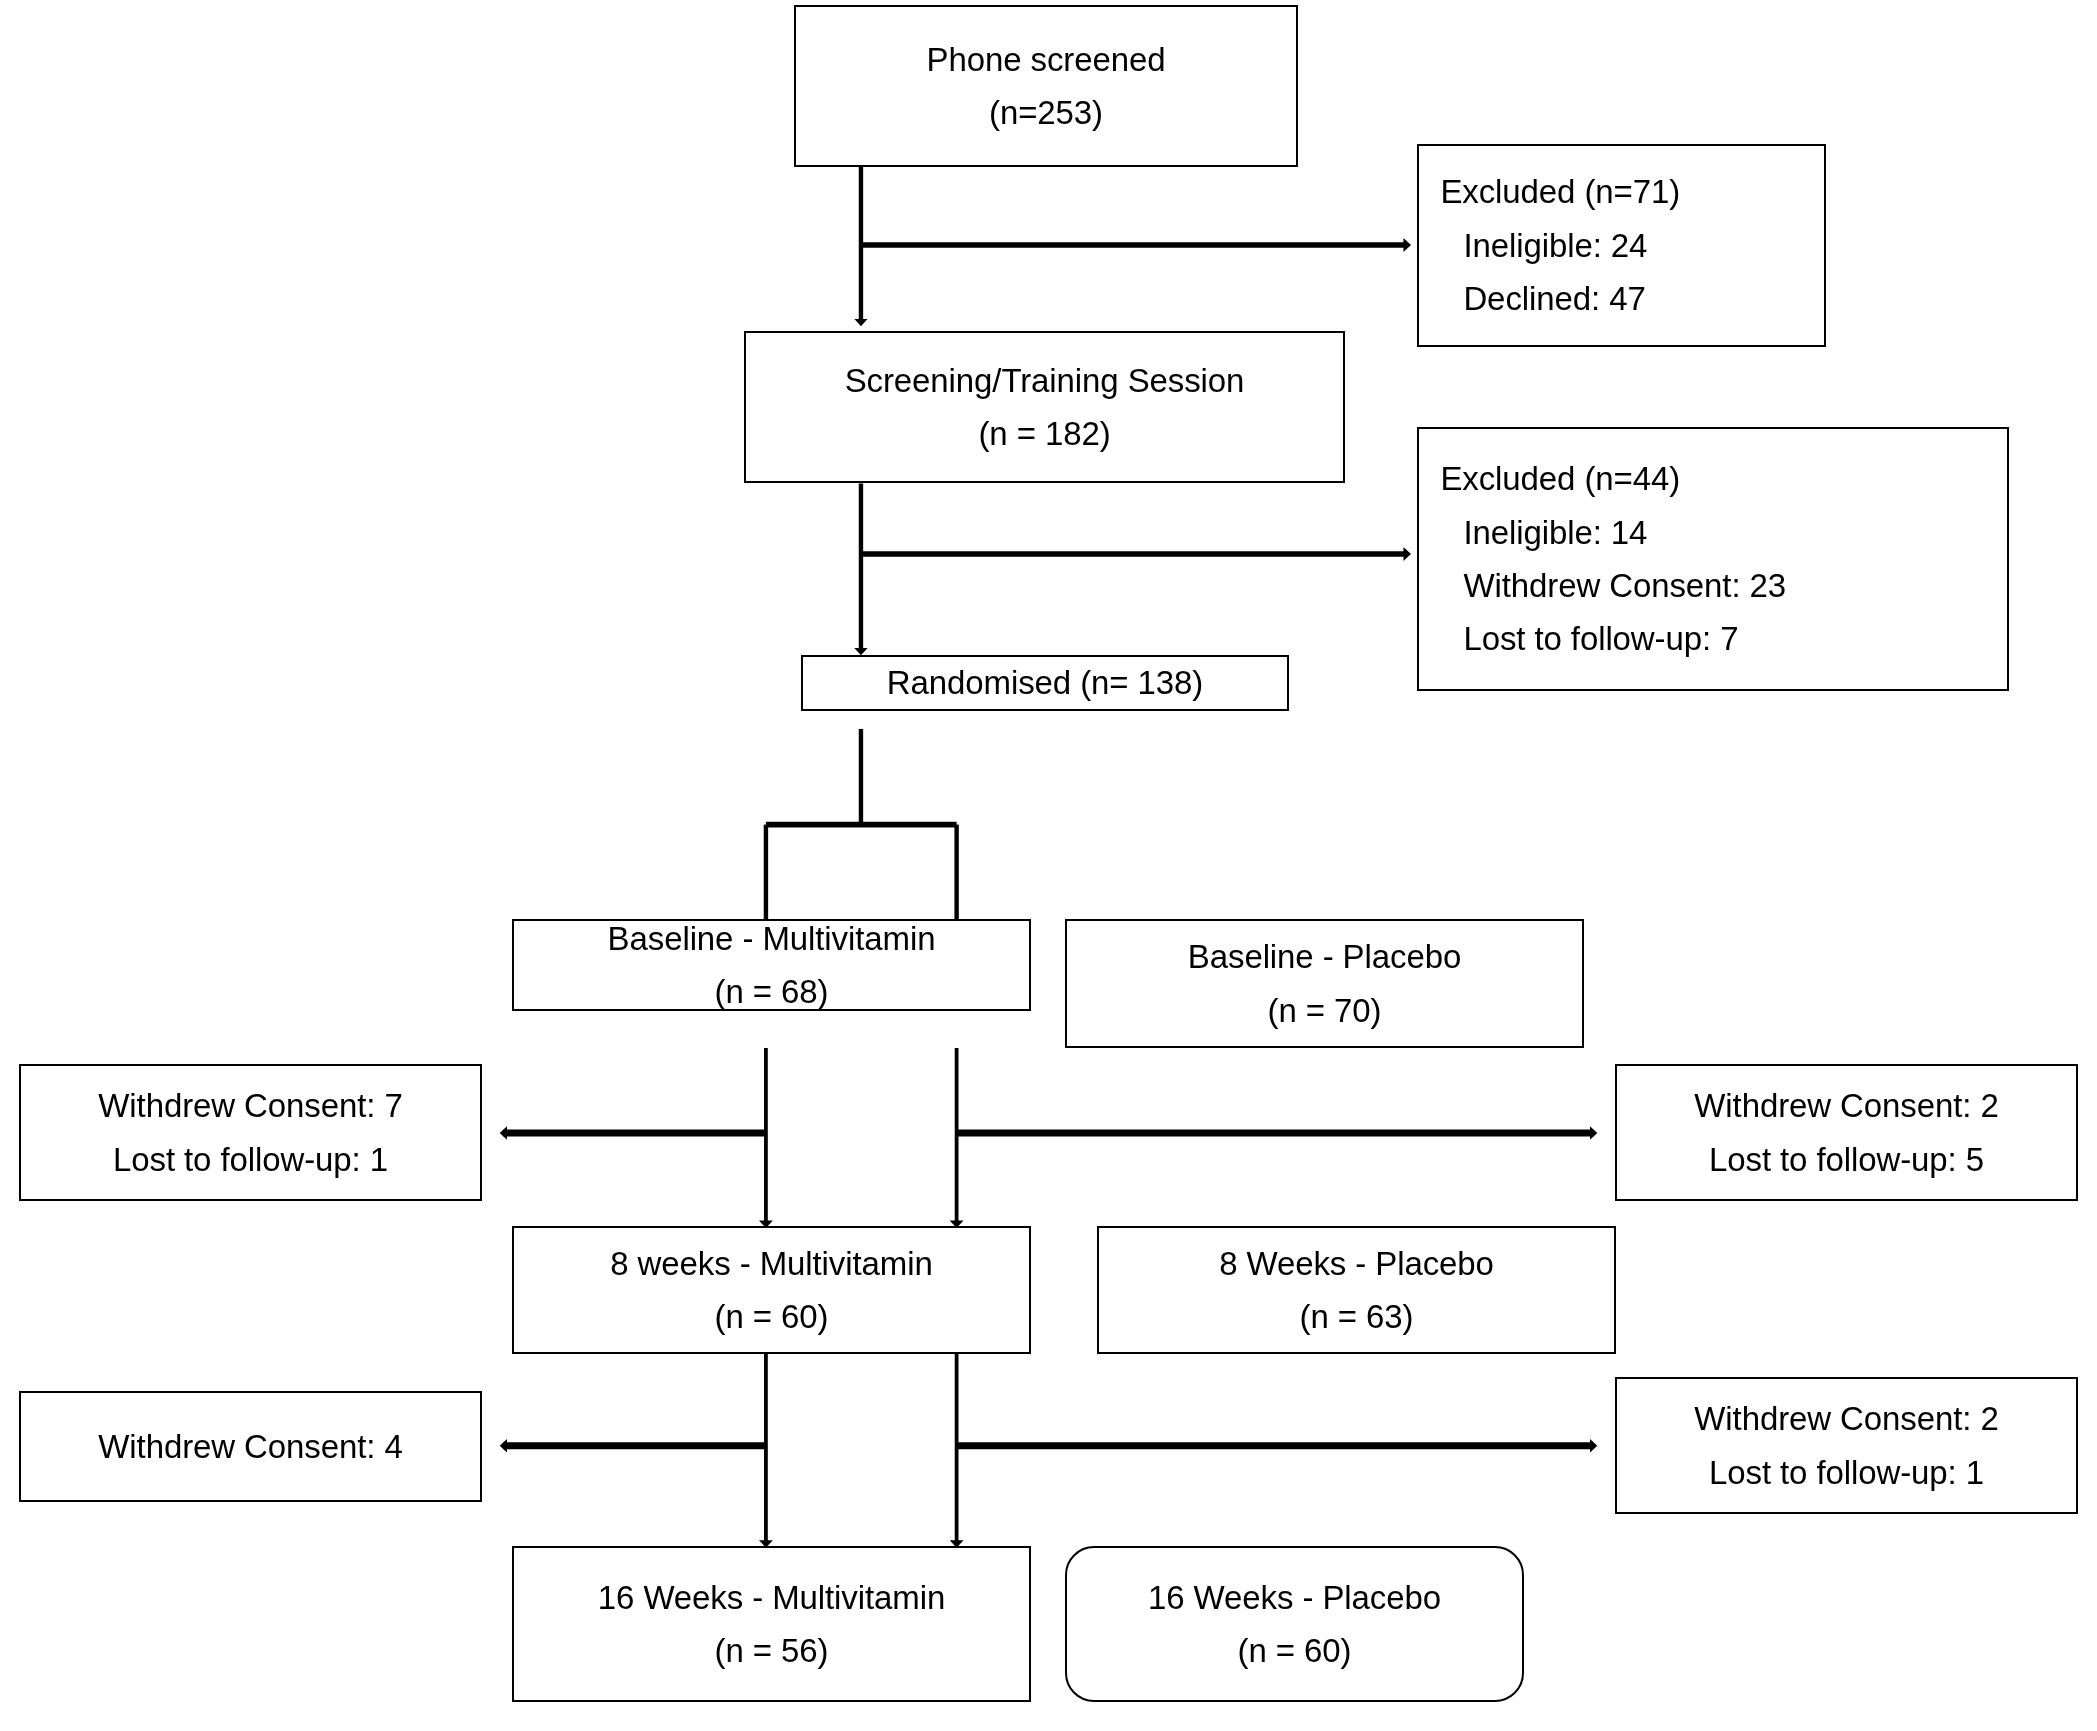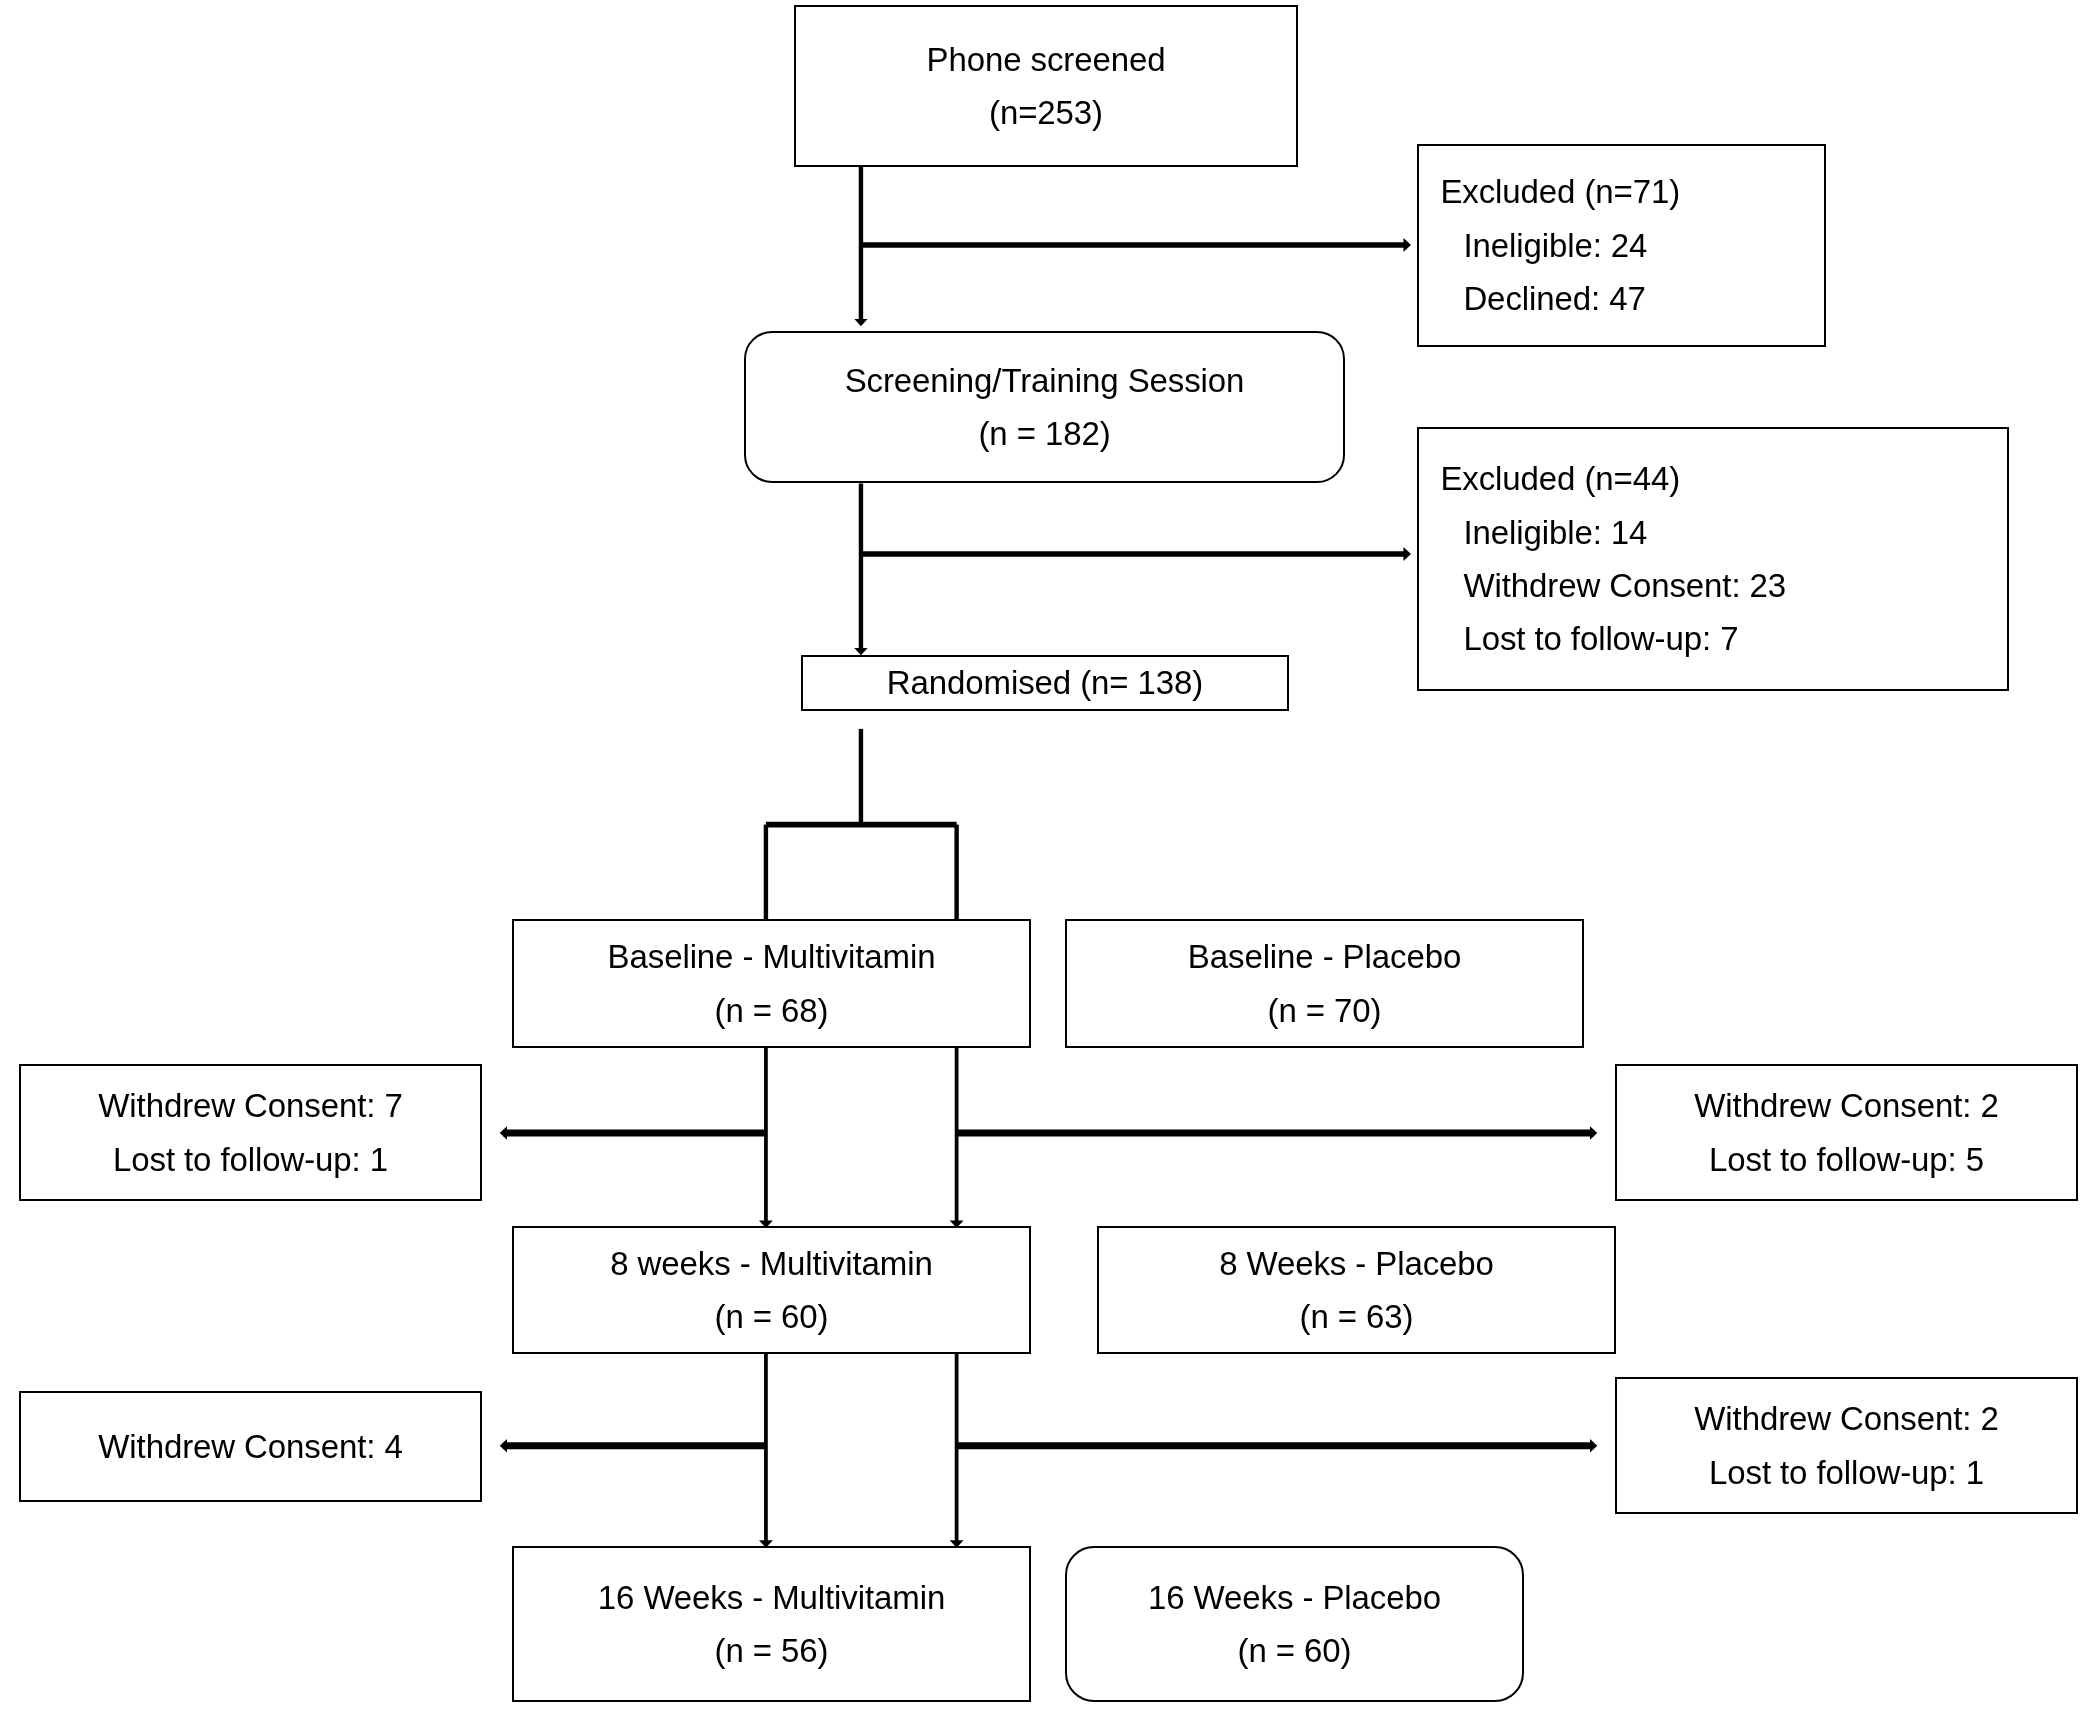--- a/index.html
+++ b/index.html
@@ -98,37 +98,37 @@
     <span class="ln">Phone screened</span>
     <span class="ln">(n=253)</span>
   </div>
 
   <div class="node left-align" style="left:1417px; top:144px; width:409px; height:203px;text-align:center;">
     <span class="ln">Excluded (n=71)</span>
     <span class="ln indent">Ineligible: 24</span>
     <span class="ln indent">Declined: 47</span>
   </div>
 
-  <div class="node" style="left:744px; top:331px; width:601px; height:152px;border-radius:28px;">
+  <div class="node" style="left:744px; top:331px; width:601px; height:152px;">
     <span class="ln">Screening/Training Session</span>
     <span class="ln">(n = 182)</span>
   </div>
 
   <div class="node left-align" style="left:1417px; top:427px; width:592px; height:264px;">
     <span class="ln">Excluded (n=44)</span>
     <span class="ln indent">Ineligible: 14</span>
     <span class="ln indent">Withdrew Consent: 23</span>
     <span class="ln indent">Lost to follow-up: 7</span>
   </div>
 
   <div class="node" style="left:801px; top:655px; width:488px; height:56px;">
     <span class="ln">Randomised (n= 138)</span>
   </div>
 
-  <div class="node" style="left:512px; top:919px; width:519px; height:129px;">
+  <div class="node" style="left:512px; top:919px; width:519px; height:92px;">
     <span class="ln">Baseline - Multivitamin</span>
     <span class="ln">(n = 68)</span>
   </div>
 
   <div class="node" style="left:1065px; top:919px; width:519px; height:129px;">
     <span class="ln">Baseline - Placebo</span>
     <span class="ln">(n = 70)</span>
   </div>
 
   <div class="node" style="left:19px; top:1064px; width:463px; height:137px;">

